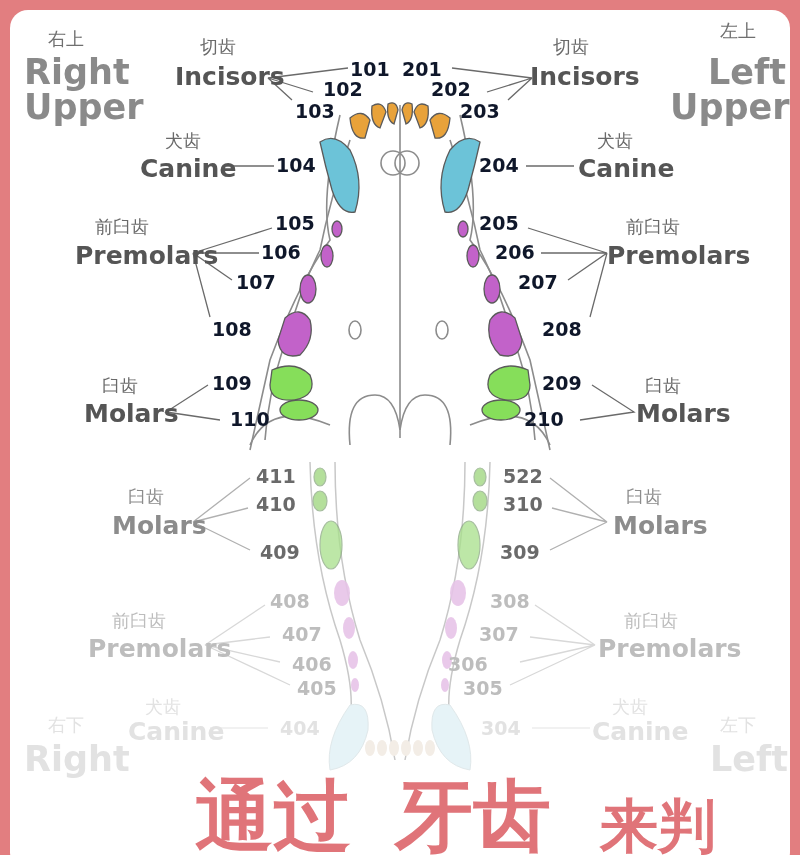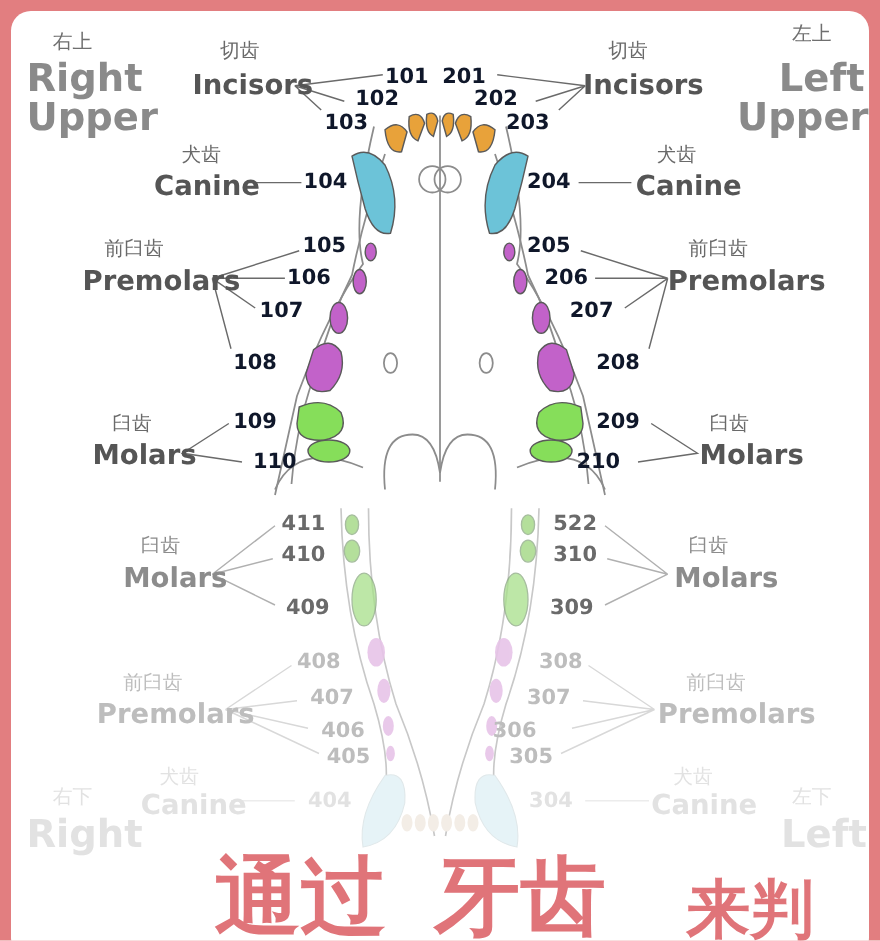--- a/index.html
+++ b/index.html
@@ -218,14 +218,14 @@
   <div class="lbl num" style="left:481px;top:719px">304</div>
   <div class="lbl corner-cn" style="left:48px;top:716px">右下</div>
   <div class="lbl corner-en" style="left:24px;top:742px">Right</div>
   <div class="lbl corner-cn" style="left:720px;top:716px">左下</div>
   <div class="lbl corner-en" style="left:710px;top:742px">Left</div>
 </div>
 
 <div class="title">
   <span style="left:195px;font-size:78px;">通过</span>
   <span style="left:395px;font-size:78px;">牙齿</span>
-  <span style="left:624px;font-size:58px;">来判</span>
+  <span style="left:600px;font-size:58px;">来判</span>
 </div>
 
 </body></html>

